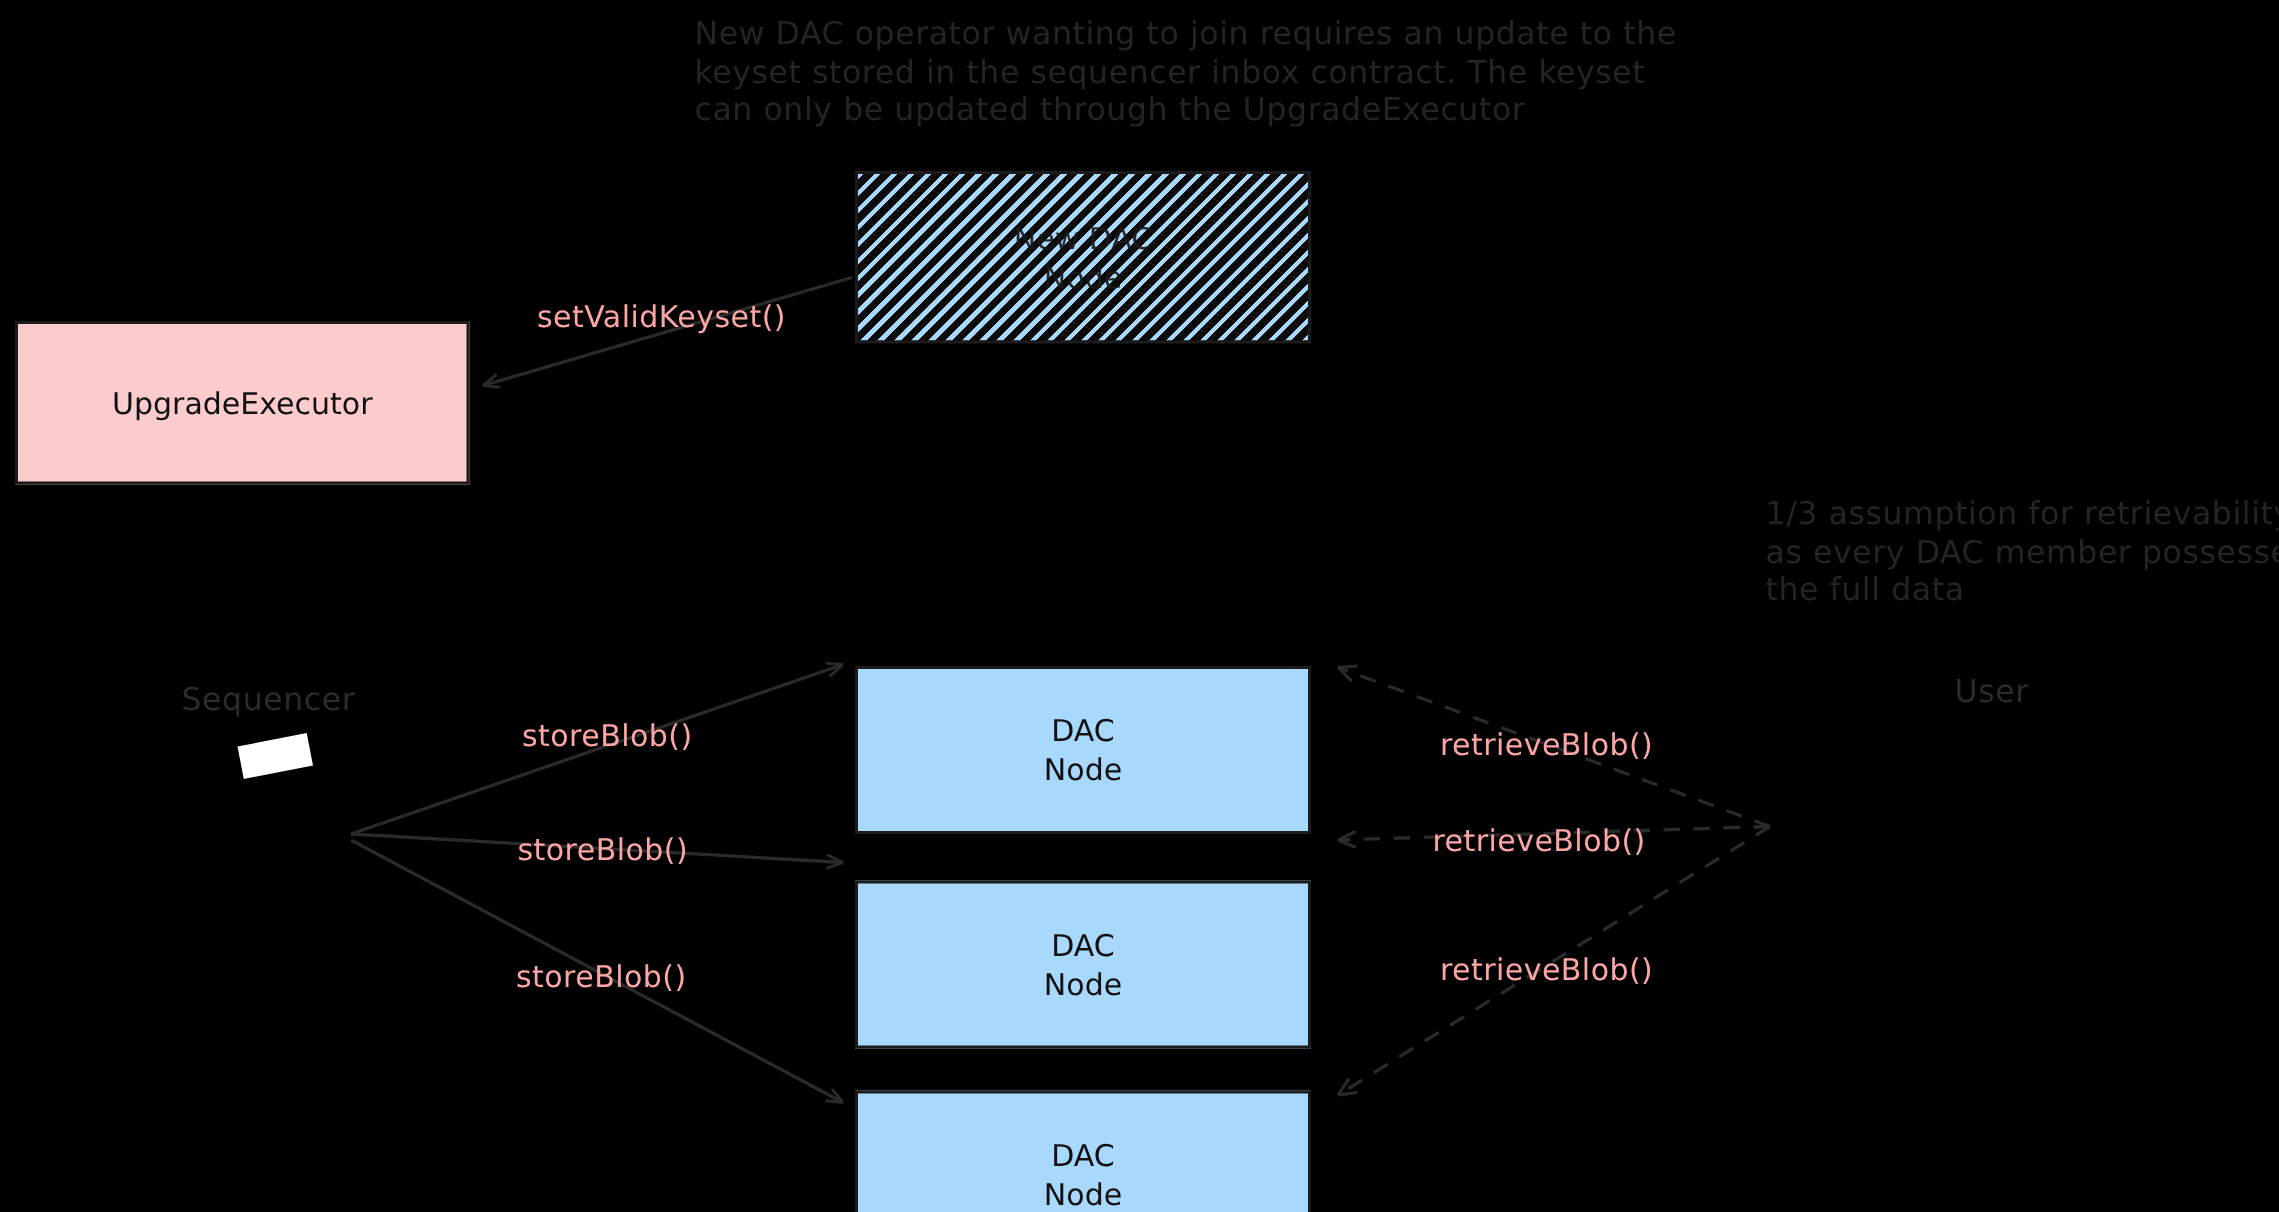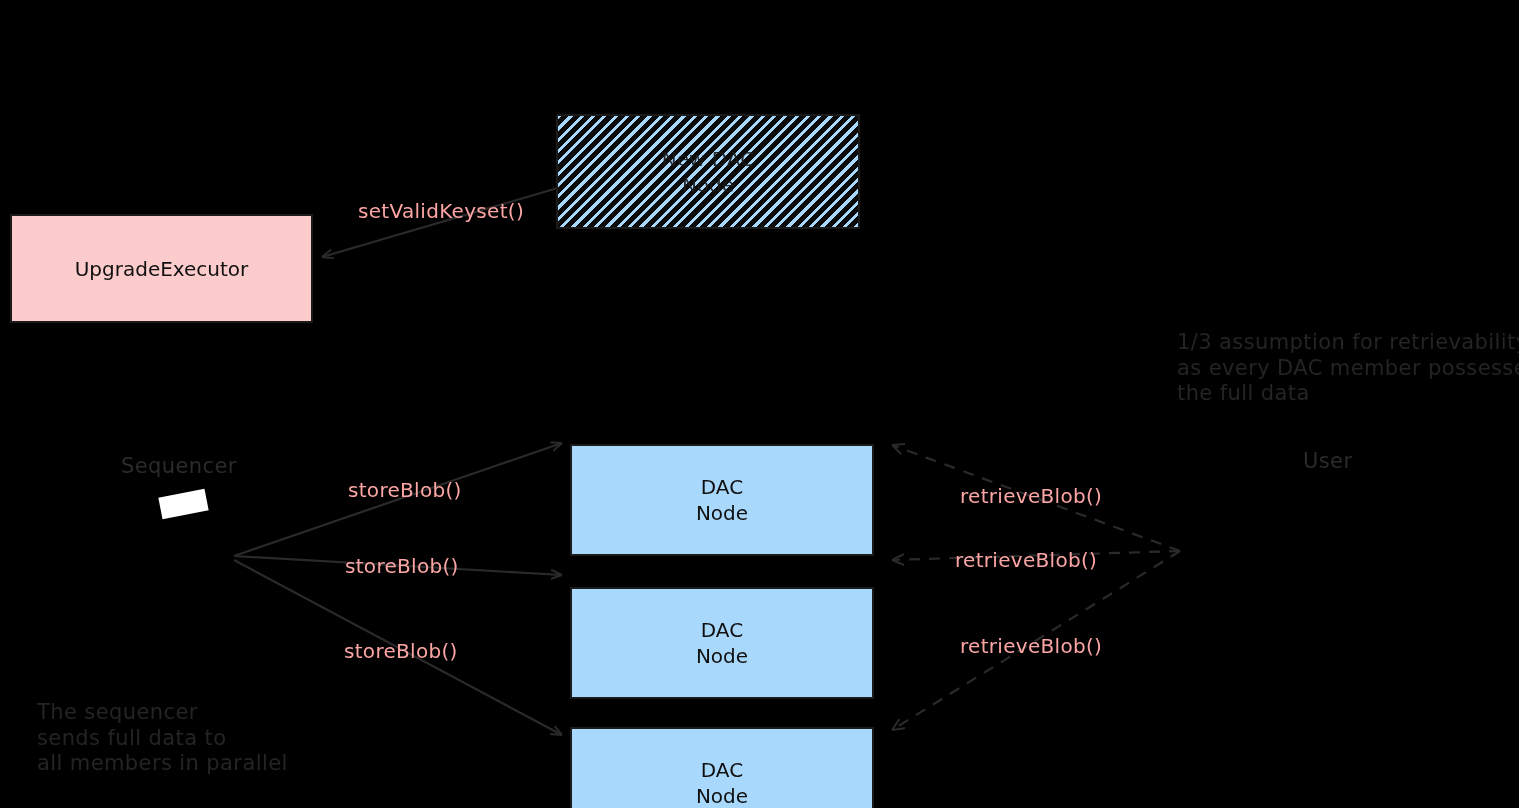--- a/index.html
+++ b/index.html
@@ -107,36 +107,36 @@
 
     <line x1="234" y1="556" x2="562" y2="443" stroke="#2a2a2a" stroke-width="2.2" marker-end="url(#ah-solid)"></line>
     <line x1="234" y1="556" x2="562" y2="575" stroke="#2a2a2a" stroke-width="2.2" marker-end="url(#ah-solid)"></line>
     <line x1="234" y1="560" x2="562" y2="735" stroke="#2a2a2a" stroke-width="2.2" marker-end="url(#ah-solid)"></line>
 
     <line x1="1180" y1="551" x2="892" y2="445" stroke="#2a2a2a" stroke-width="2.2" stroke-dasharray="11 9" marker-end="url(#ah-dash)"></line>
     <line x1="1180" y1="551" x2="892" y2="560" stroke="#2a2a2a" stroke-width="2.2" stroke-dasharray="11 9" marker-end="url(#ah-dash)"></line>
     <line x1="1180" y1="551" x2="892" y2="730" stroke="#2a2a2a" stroke-width="2.2" stroke-dasharray="11 9" marker-end="url(#ah-dash)"></line>
   </svg>
 
+  <div class="note" style="left:463px; top:10px;">New DAC operator wanting to join requires an update to the
+keyset stored in the sequencer inbox contract. The keyset
+can only be updated through the UpgradeExecutor</div>
 
   <div class="note" style="left:1177px; top:330px;">1/3 assumption for retrievability,
 as every DAC member possesses
 the full data</div>
 
-  <div class="note" style="left:37px; top:700px;">The sequencer
-sends full data to
-all members in parallel</div>
 
   <div class="plain-label" style="left:121px; top:438px;margin-top:16px;">Sequencer</div>
 
   <div class="plain-label" style="left:1303px; top:449px;">User</div>
 
   <div class="seq-shape" style="left:160px; top:493px; width:47px; height:22px;"></div>
 
-  <div class="box box-hatch" style="left:556px; top:114px; width:304px; height:115px;">
+  <div class="box box-hatch" style="left:570px; top:114px; width:304px; height:115px;">
     <div class="box-label">New DAC
 Node</div>
   </div>
 
   <div class="box box-pink" style="left:10px; top:214px; width:303px; height:109px;">
     <div class="box-label">UpgradeExecutor</div>
   </div>
 
   <div class="box box-blue" style="left:570px; top:404px; width:304px; height:112px;">
     <div class="box-label">DAC

